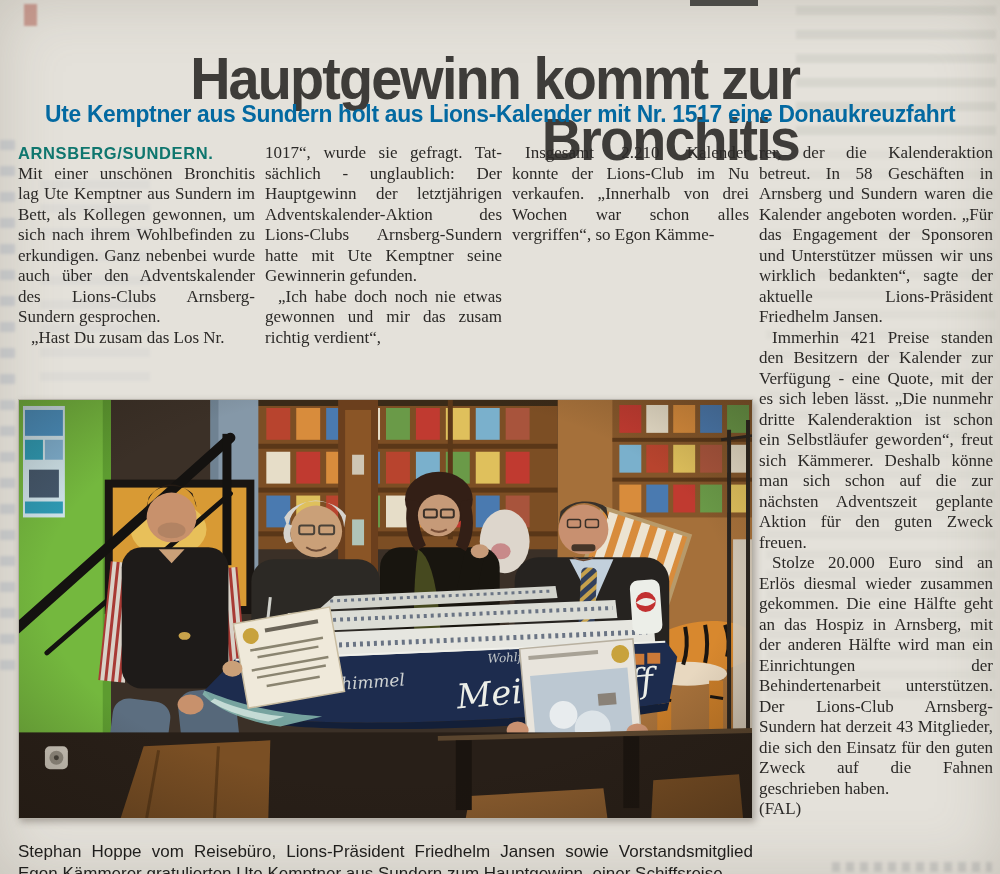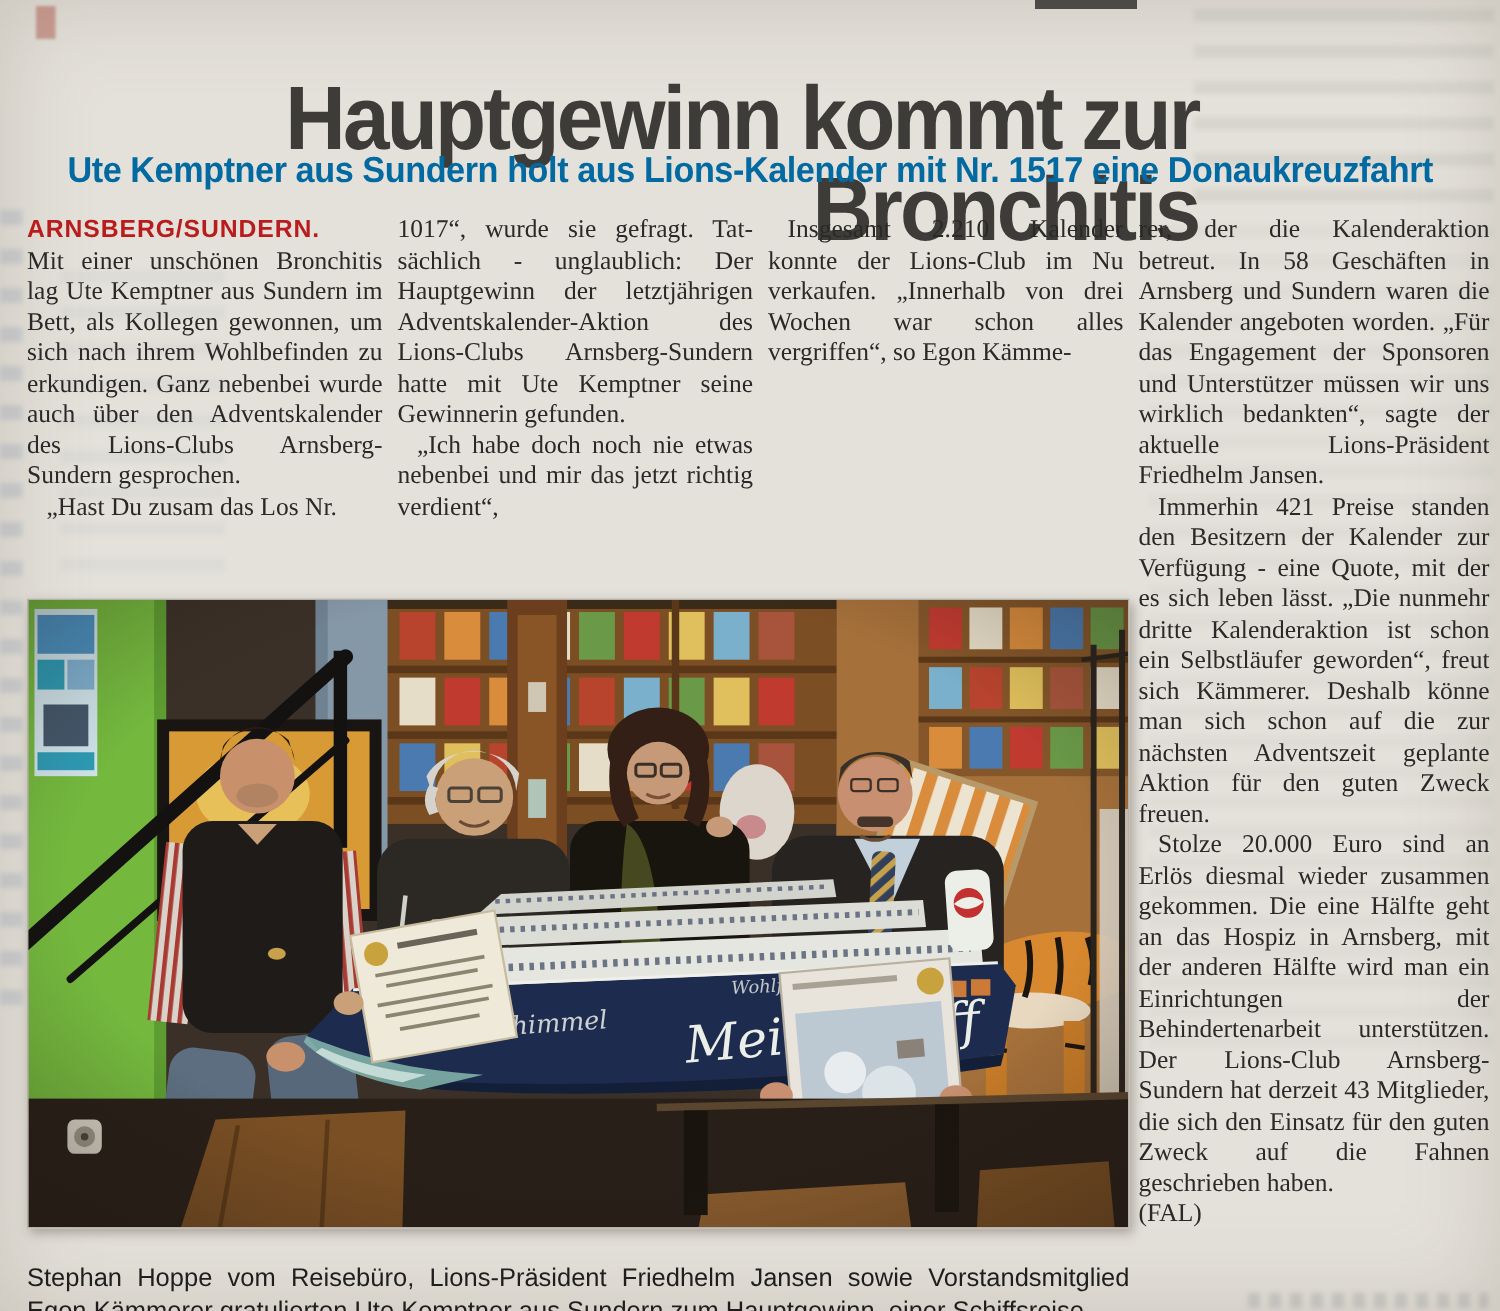--- a/index.html
+++ b/index.html
@@ -34,21 +34,21 @@
      display:grid;grid-template-columns:237px 237px 237px 234px;column-gap:10px;
      grid-template-rows:252px 424px auto;}
   .bodycol{font-size:17px;line-height:20.5px;text-align:justify;color:#2b2927;overflow:hidden;}
   .bodycol p{margin:0;}
   .bodycol p.indent{text-indent:13px;}
   .col1{grid-column:1;grid-row:1;}
   .col2{grid-column:2;grid-row:1;font-family:Liberation Serif, serif;}
   .col3{grid-column:3;grid-row:1;}
   .col4{grid-column:4;grid-row:1 / 4;}
   .dateline{font-family:"Liberation Sans",sans-serif;font-weight:700;font-size:16.5px;
-     letter-spacing:.6px;color:#b91c1c;margin:0 0 2px 0;}
+     letter-spacing:.6px;color:#0f766e;margin:0 0 2px 0;}
   .byline{margin-top:-20.5px;font-size:17px;color:#2b2927;}
   
   .photo-cell{grid-column:1 / 4;grid-row:2;padding-top:4px;}
   .photo-frame{width:733px;height:418px;background:#f6f4ef;border:1px solid #b5b1a8;
      box-shadow:2px 3px 7px rgba(60,50,40,.35);}
   .photo-frame svg{display:block;width:733px;height:418px;}
   
   .caption-cell{grid-column:1 / 4;grid-row:3;width:735px;}
   .caption{font-family:"Liberation Sans",sans-serif;font-size:17px;line-height:21.5px;
      color:#1f1e1c;text-align:justify;margin-top:22px;}
@@ -75,21 +75,21 @@
   <div class="content">
 
     <div class="bodycol col1">
       <p class="dateline">ARNSBERG/SUNDERN.</p>
       <p>Mit einer unschönen Bron­chitis lag Ute Kemptner aus Sundern im Bett, als Kollegen gewonnen, um sich nach ihrem Wohlbefinden zu erkundigen. Ganz nebenbei wurde auch über den Adventskalender des Lions-Clubs Arnsberg-Sundern gesprochen.</p>
       <p class="indent">„Hast Du zusam das Los Nr.</p>
     </div>
 
     <div class="bodycol col2">
       <p>1017“, wurde sie gefragt. Tat­sächlich - unglaublich: Der Hauptgewinn der letztjähri­gen Adventskalender-Aktion des Lions-Clubs Arnsberg-Sundern hatte mit Ute Kemptner seine Gewinnerin gefunden.</p>
-      <p class="indent">„Ich habe doch noch nie etwas nebenbei und mir das jetzt richtig verdient“,</p>
+      <p class="indent">„Ich habe doch noch nie etwas gewonnen und mir das zusam richtig verdient“,</p>
     </div>
 
     <div class="bodycol col3">
       <p class="indent">Insgesamt 2.210 Kalender konnte der Lions-Club im Nu verkaufen. „Innerhalb von drei Wochen war schon alles vergriffen“, so Egon Kämme-</p>
     </div>
 
     <div class="bodycol col4">
       <p>rer, der die Kalenderaktion betreut. In 58 Geschäften in Arnsberg und Sundern waren die Kalender angeboten wor­den. „Für das Engagement der Sponsoren und Unterstützer müssen wir uns wirklich be­dankten“, sagte der aktuelle Lions-Präsident Friedhelm Jansen.</p>
       <p class="indent">Immerhin 421 Preise standen den Besitzern der Kalender zur Verfügung - eine Quote, mit der es sich leben lässt. „Die nunmehr dritte Kalenderaktion ist schon ein Selbstläufer geworden“, freut sich Kämmerer. Deshalb könne man sich schon auf die zur nächsten Adventszeit geplante Aktion für den guten Zweck freuen.</p>
       <p class="indent">Stolze 20.000 Euro sind an Erlös diesmal wieder zusam­men gekommen. Die eine Hälfte geht an das Hospiz in Arnsberg, mit der anderen Hälfte wird man ein Einrich­tungen der Behindertenarbeit unterstützen. Der Lions-Club Arnsberg-Sundern hat derzeit 43 Mitglieder, die sich den Einsatz für den guten Zweck auf die Fahnen geschrieben haben.</p>

